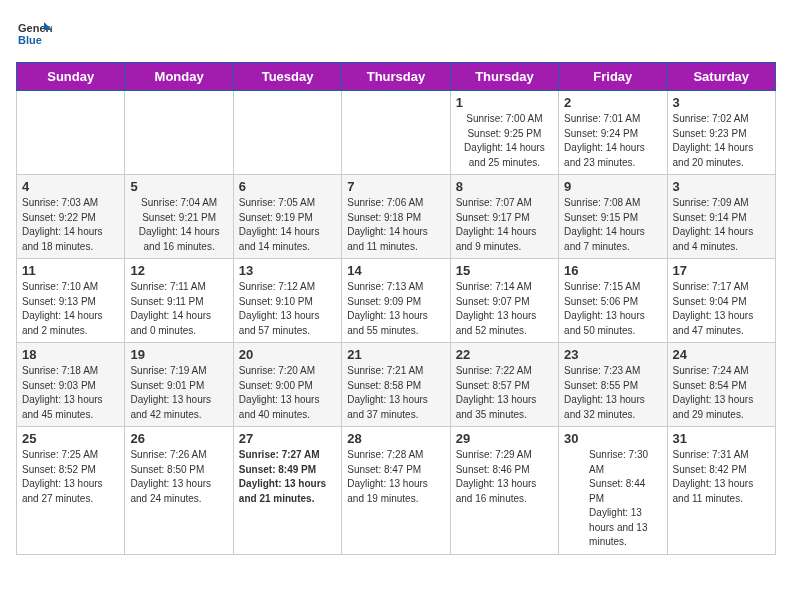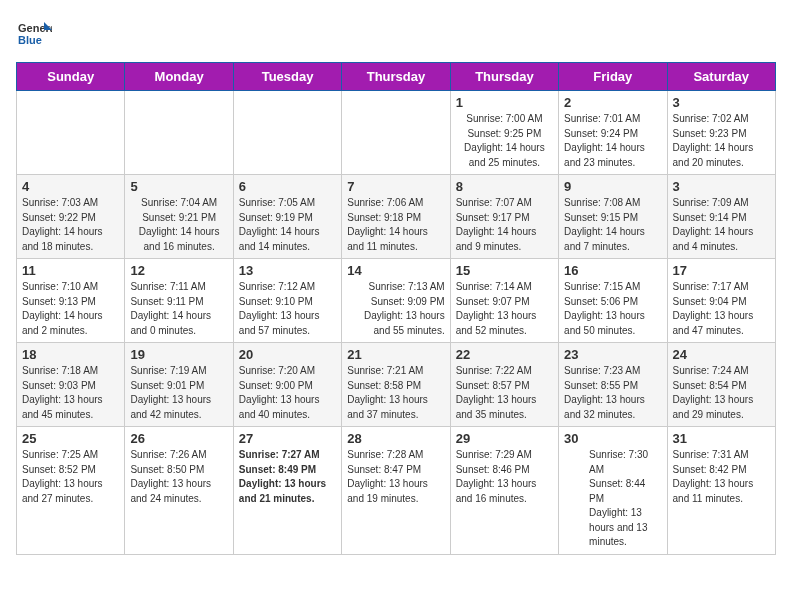--- a/index.html
+++ b/index.html
@@ -194,21 +194,21 @@
 Daylight: 14 hours and 0 minutes.</div>
         </td>
         <td>
           <span class="day-num">13</span>
           <div class="day-info" style="white-space: pre-line;">Sunrise: 7:12 AM
 Sunset: 9:10 PM
 Daylight: 13 hours and 57 minutes.</div>
         </td>
         <td>
           <span class="day-num">14</span>
-          <div class="day-info" style="white-space: pre-line; text-align: right;">Sunrise: 7:13 AM
+          <div class="day-info" style="white-space: pre-line;">Sunrise: 7:13 AM
 Sunset: 9:09 PM
 Daylight: 13 hours and 55 minutes.</div>
         </td>
         <td>
           <span class="day-num">15</span>
           <div class="day-info" style="white-space: pre-line;">Sunrise: 7:14 AM
 Sunset: 9:07 PM
 Daylight: 13 hours and 52 minutes.</div>
         </td>
         <td>

